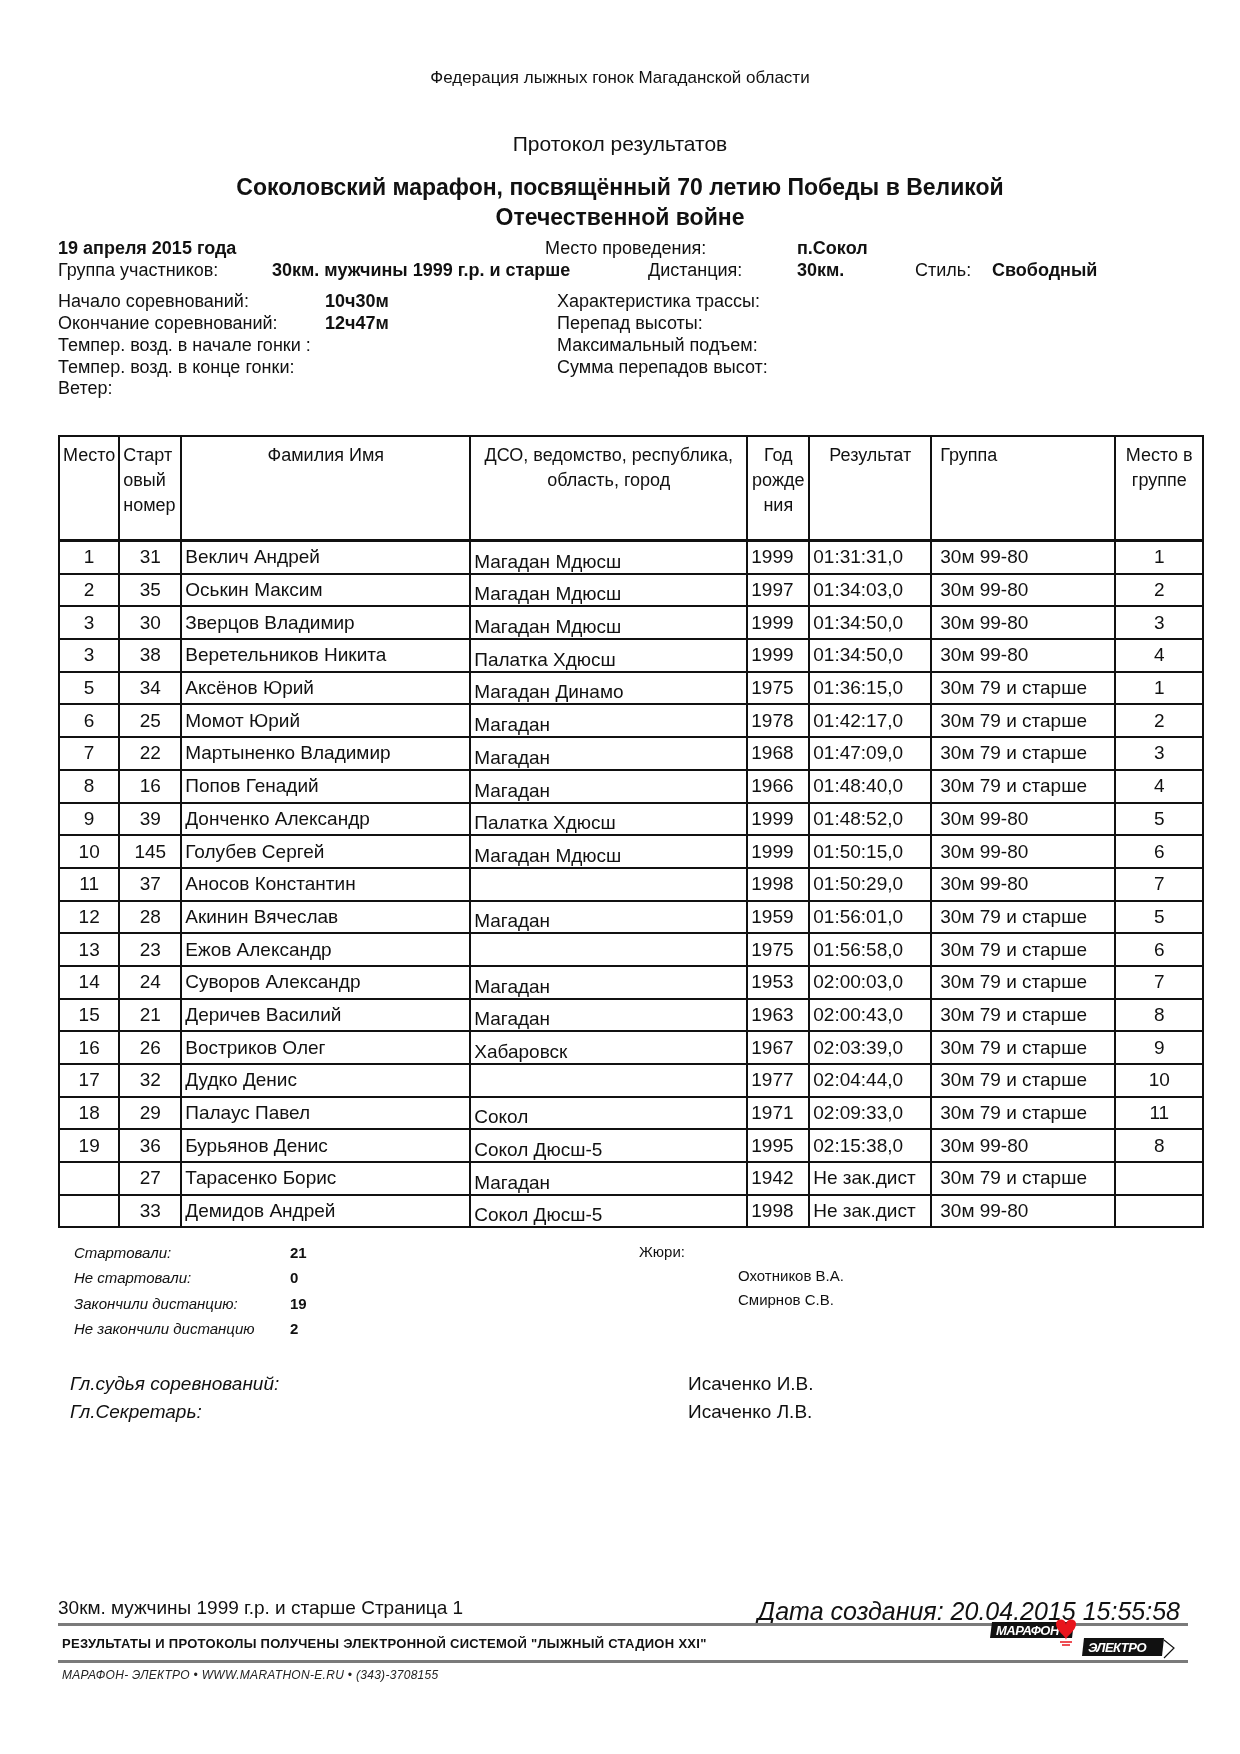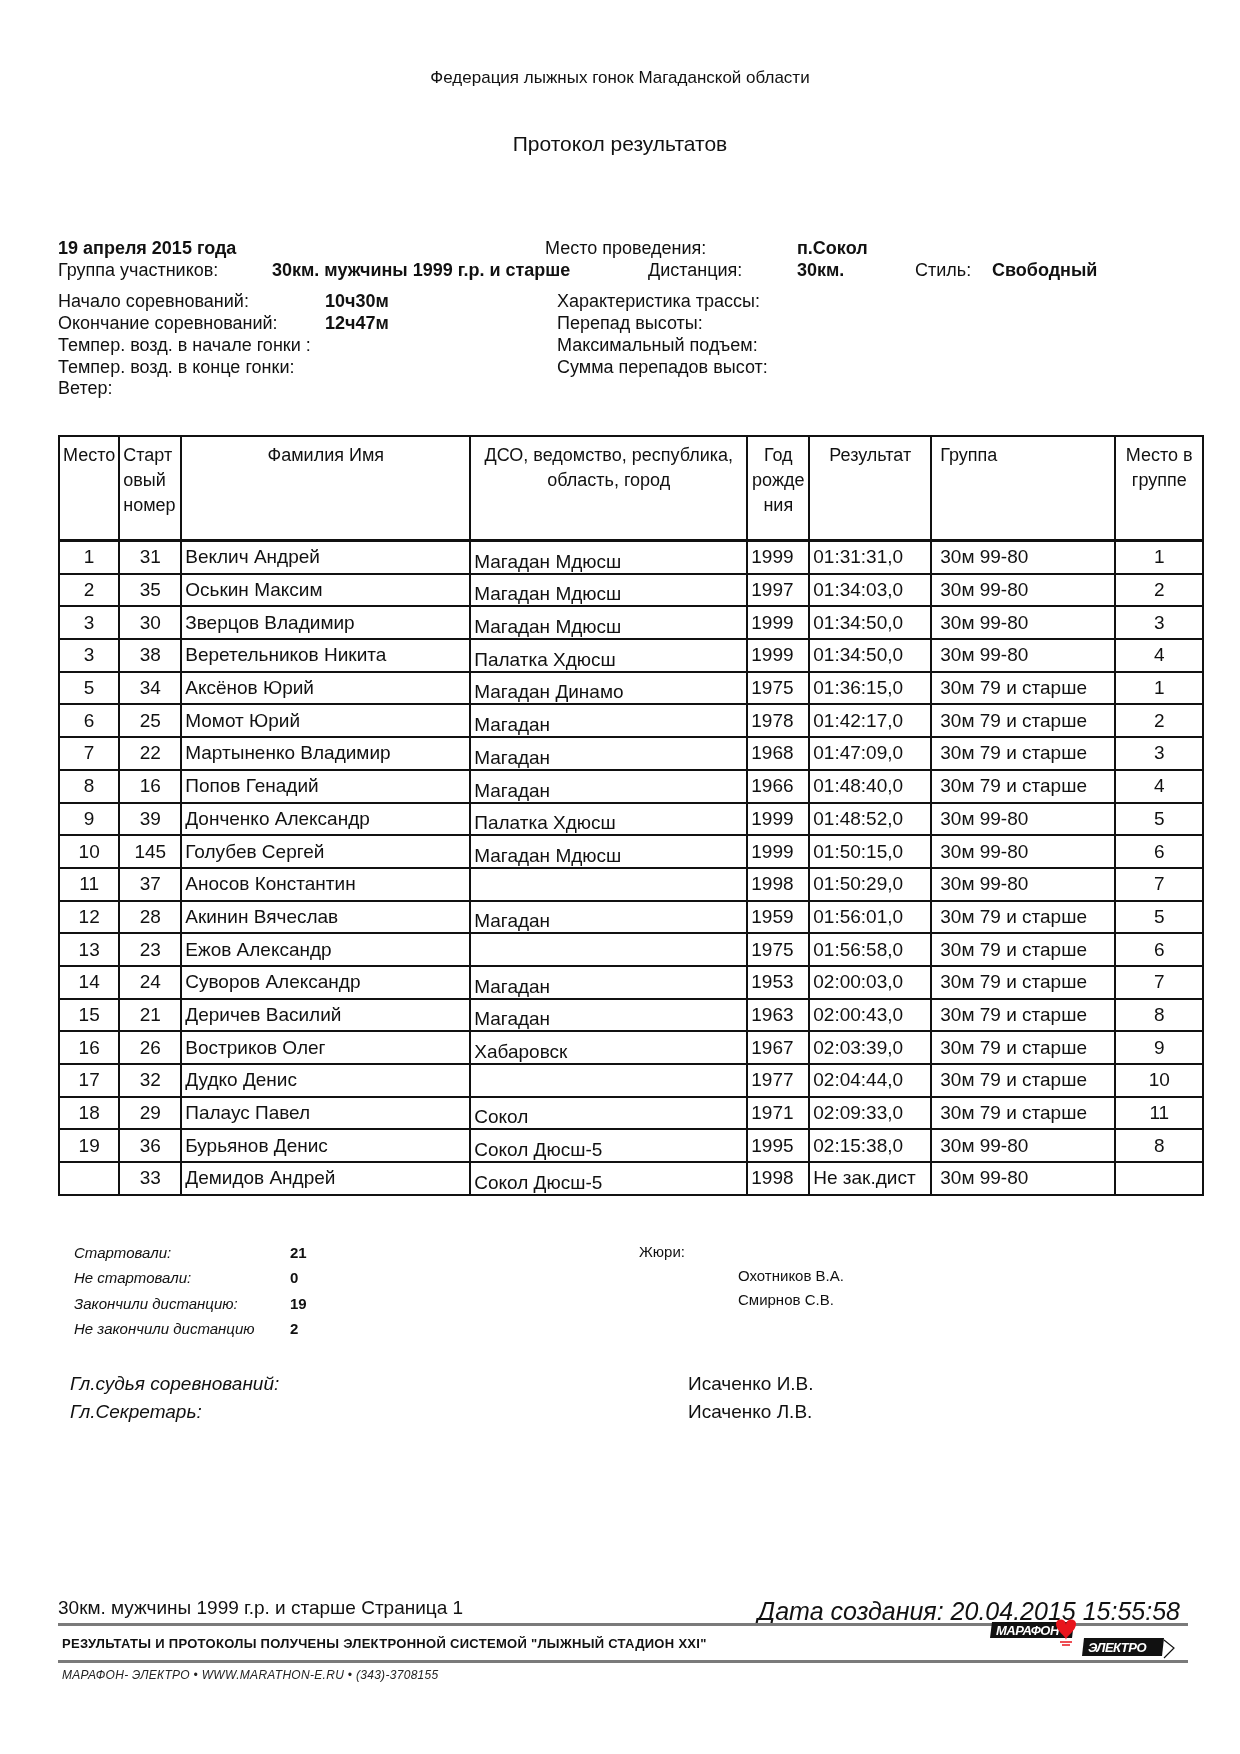--- a/index.html
+++ b/index.html
@@ -37,20 +37,22 @@
   .sys { top: 1636px; left: 62px; font-size: 13px; font-weight: bold; letter-spacing: 0.3px; }
   .contacts { top: 1668px; left: 62px; font-size: 12px; font-style: italic; letter-spacing: 0.3px; color: #222; }
   .logo { position: absolute; left: 988px; top: 1618px; width: 190px; height: 48px; }
 </style>
 </head>
 <body>
 
 <div class="abs center org">Федерация лыжных гонок Магаданской области</div>
 <div class="abs center doctype">Протокол результатов</div>
 <div class="abs center evtitle">
+  <div>Соколовский марафон, посвящённый 70 летию Победы в Великой</div>
+  <div>Отечественной войне</div>
 </div>
 
 <div class="abs info b" style="top:237px;left:58px;">19 апреля 2015 года</div>
 <div class="abs info" style="top:237px;left:545px;">Место проведения:</div>
 <div class="abs info b" style="top:237px;left:797px;">п.Сокол</div>
 
 <div class="abs info" style="top:259px;left:58px;">Группа участников:</div>
 <div class="abs info b" style="top:259px;left:272px;">30км. мужчины 1999 г.р. и старше</div>
 <div class="abs info" style="top:259px;left:648px;">Дистанция:</div>
 <div class="abs info b" style="top:259px;left:797px;">30км.</div>
@@ -279,20 +281,30 @@
         <td class="c">36</td>
         <td class="l">Бурьянов Денис</td>
         <td class="l" style="vertical-align: bottom;">Сокол Дюсш-5</td>
         <td class="l">1995</td>
         <td class="l">02:15:38,0</td>
         <td class="l" style="padding-left: 8px;">30м 99-80</td>
         <td class="c">8</td>
       </tr>
       <tr>
         <td class="c"></td>
+        <td class="c">27</td>
+        <td class="l">Тарасенко Борис</td>
+        <td class="l" style="vertical-align: bottom;">Магадан</td>
+        <td class="l">1942</td>
+        <td class="l">Не зак.дист</td>
+        <td class="l" style="padding-left: 8px;">30м 79 и старше</td>
+        <td class="c"></td>
+      </tr>
+      <tr>
+        <td class="c"></td>
         <td class="c">33</td>
         <td class="l">Демидов Андрей</td>
         <td class="l" style="vertical-align: bottom;">Сокол Дюсш-5</td>
         <td class="l">1998</td>
         <td class="l">Не зак.дист</td>
         <td class="l" style="padding-left: 8px;">30м 99-80</td>
         <td class="c"></td>
       </tr>
     </tbody>
 </table>

